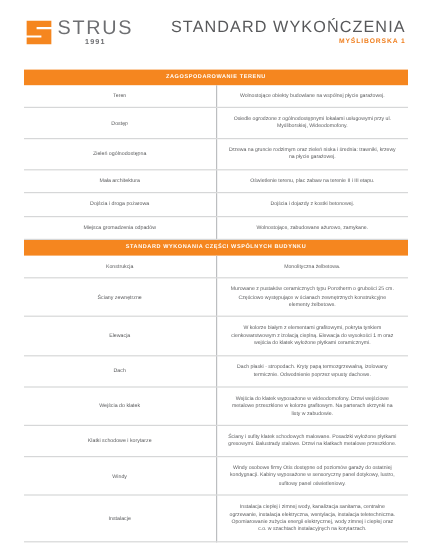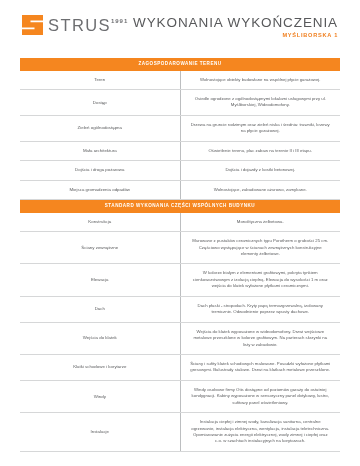--- a/index.html
+++ b/index.html
@@ -36,22 +36,22 @@
     gap: 5px;
     padding-top: 2px;
   }
   .brand-mark {
     width: 21px;
     height: 20px;
     flex: 0 0 auto;
   }
   .brand-text {
     display: flex;
-    flex-direction: row;
-    align-items: flex-start;
+    flex-direction: column;
+    align-items: center;
     line-height: 1;
   }
   .brand-name {
     font-size: 16.5px;
     letter-spacing: 1.4px;
     color: #6d6e71;
     font-weight: 400;
   }
   .brand-year {
     font-size: 6px;
@@ -141,21 +141,21 @@
           <path d="M0 0 H21 V5.5 H8.5 V7.3 H21 V20 H0 V14.3 H12.5 V12.5 H0 Z" fill="#f5861f"></path>
         </svg>
       </span>
       <span class="brand-text">
         <span class="brand-name">STRUS</span>
         <span class="brand-year">1991</span>
       </span>
     </div>
 
     <div class="title-block">
-      <div class="doc-title">WYKONANIA WYKOŃCZENIA</div>
+      <div class="doc-title">STANDARD WYKOŃCZENIA</div>
       <div class="doc-subtitle">MYŚLIBORSKA 1</div>
     </div>
 
   </div>
 
   <div class="tables">
 
     <table class="spec">
       <tbody>
         <tr class="section-head">

